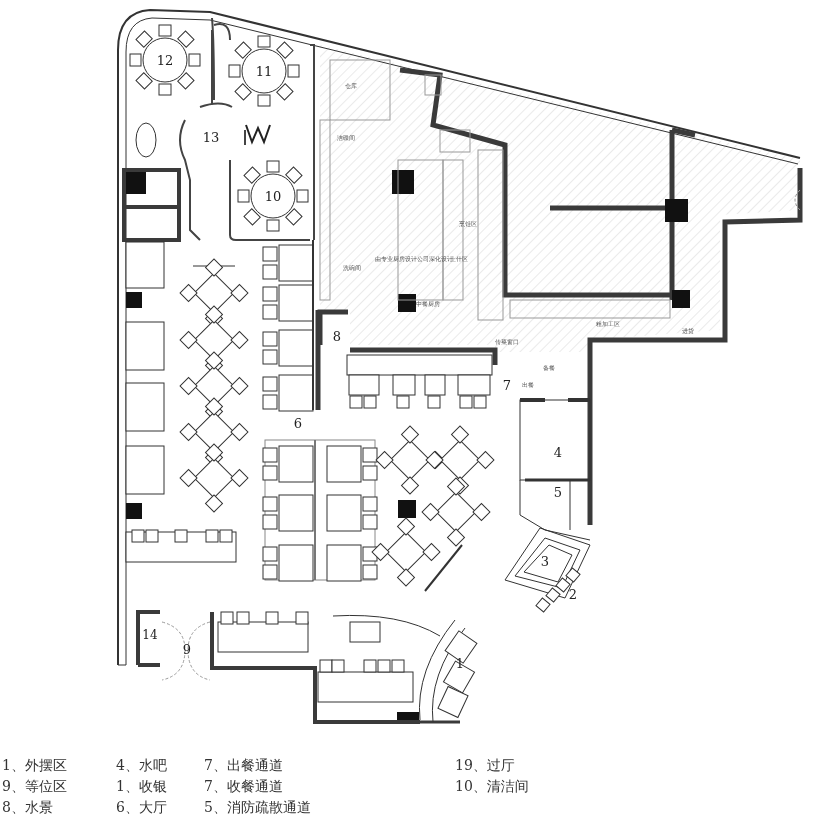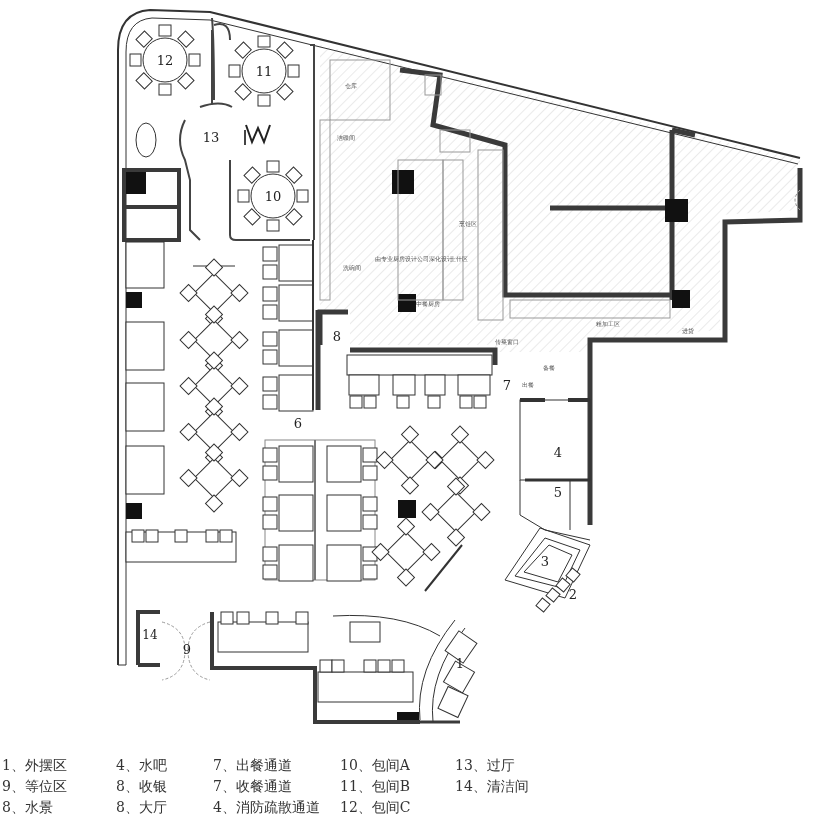--- a/index.html
+++ b/index.html
@@ -282,30 +282,25 @@
 </svg>
 
 <div class="legend">
   <div class="legend-col" style="left:2px">
     <div class="legend-item">1、外摆区</div>
     <div class="legend-item">9、等位区</div>
     <div class="legend-item">8、水景</div>
   </div>
   <div class="legend-col" style="left:116px">
     <div class="legend-item">4、水吧</div>
-    <div class="legend-item">8、收银</div>
-    <div class="legend-item">8、大厅</div>
+    <div class="legend-item">1、收银</div>
+    <div class="legend-item">6、大厅</div>
   </div>
-  <div class="legend-col" style="left:213px">
+  <div class="legend-col" style="left:204px">
     <div class="legend-item">7、出餐通道</div>
     <div class="legend-item">7、收餐通道</div>
-    <div class="legend-item">4、消防疏散通道</div>
-  </div>
-  <div class="legend-col" style="left:340px">
-    <div class="legend-item">10、包间A</div>
-    <div class="legend-item">11、包间B</div>
-    <div class="legend-item">12、包间C</div>
+    <div class="legend-item">5、消防疏散通道</div>
   </div>
   <div class="legend-col" style="left:455px">
-    <div class="legend-item">13、过厅</div>
-    <div class="legend-item">14、清洁间</div>
+    <div class="legend-item">19、过厅</div>
+    <div class="legend-item">10、清洁间</div>
   </div>
 </div>
 
 </body></html>

